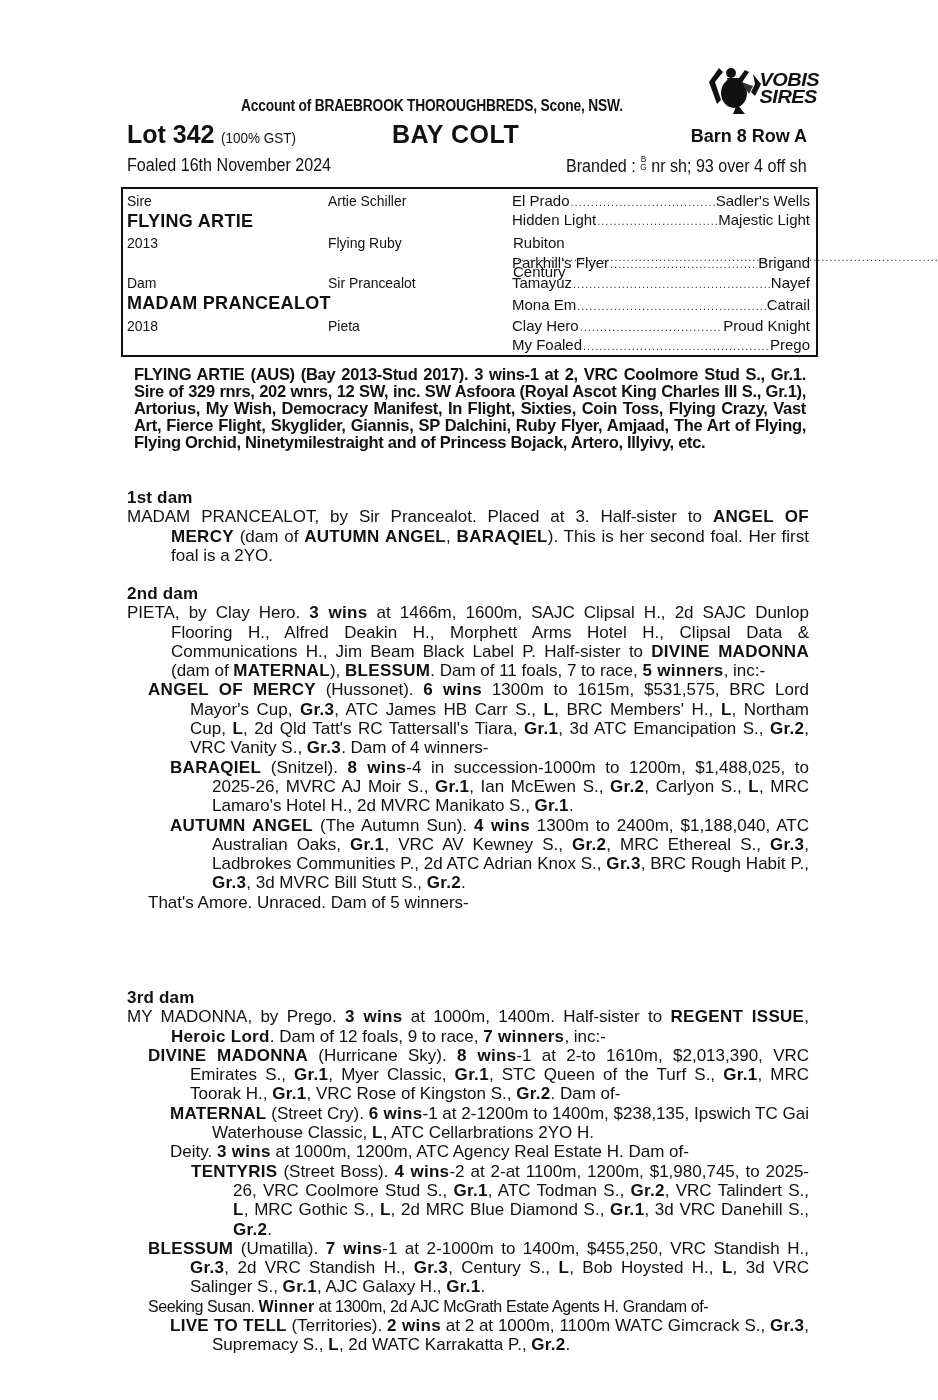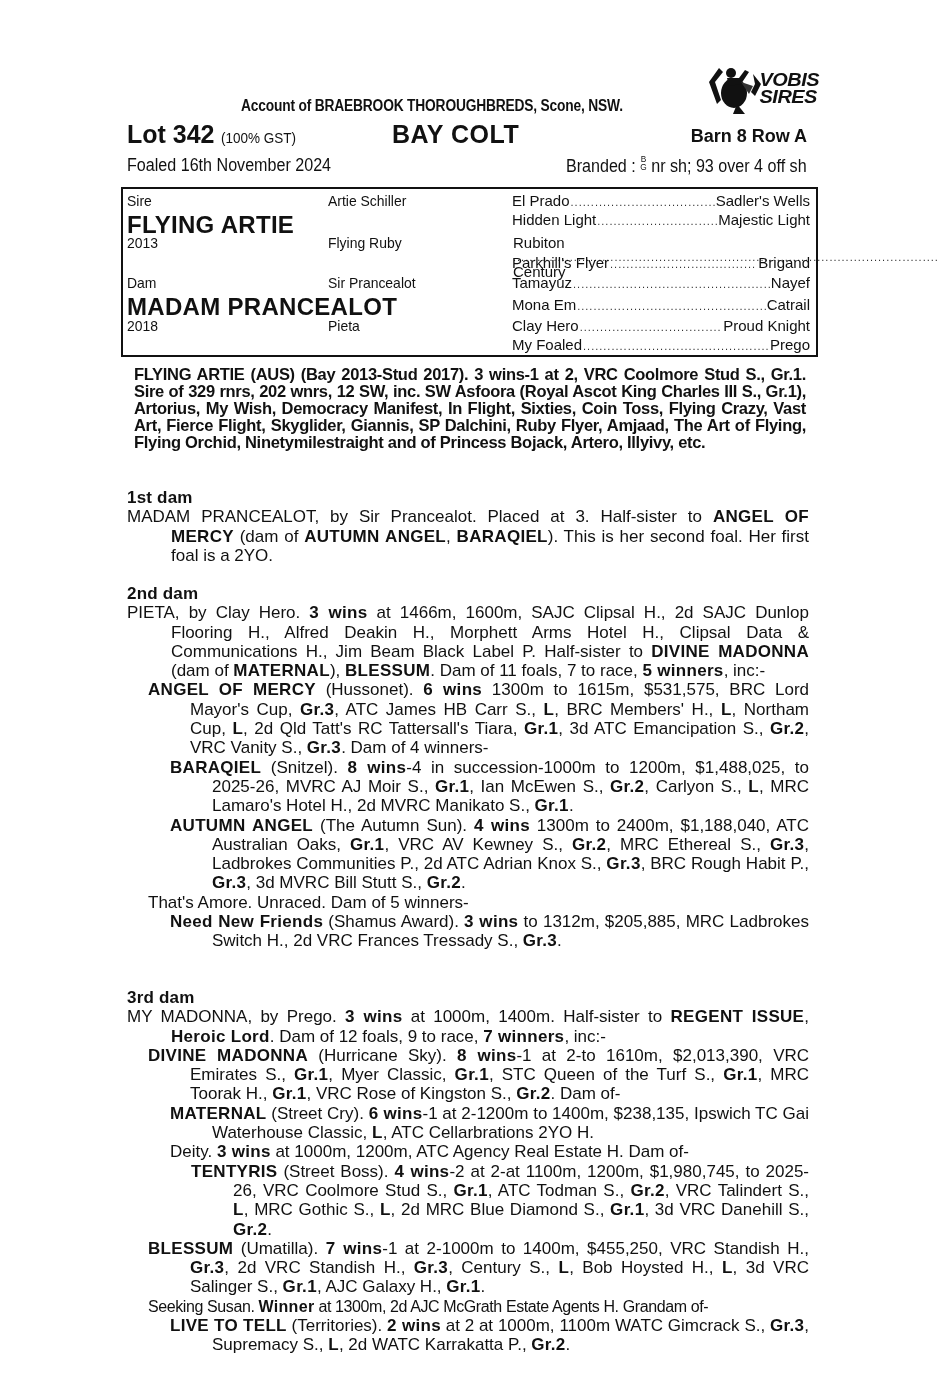--- a/index.html
+++ b/index.html
@@ -18,21 +18,21 @@
   .colt { position: absolute; left: 265px; top: 0; font-size: 25px; font-weight: bold; letter-spacing: 0.5px; white-space: nowrap; }
   .barn { position: absolute; right: 2px; top: 6px; font-size: 18px; font-weight: bold; white-space: nowrap; }
 
   .foaled-line { position: absolute; left: 127px; top: 155px; width: 682px; height: 22px; font-size: 17.5px; }
   .foaled { position: absolute; left: 0; top: 0; white-space: nowrap; transform: scaleX(0.92); transform-origin: left; }
   .branded { position: absolute; right: 2px; top: 0; white-space: nowrap; transform: scaleX(0.92); transform-origin: right; }
   .brand-mark { display: inline-block; font-size: 9px; line-height: 8px; vertical-align: 2px; text-align: center; }
 
   .pedigree { position: absolute; left: 121px; top: 187px; width: 697px; height: 170px; border: 2px solid #111; }
   .ped-cell { position: absolute; font-size: 15px; white-space: nowrap; transform: scaleX(0.93); transform-origin: left; }
-  .ped-big { font-weight: 900; font-size: 24px; letter-spacing: 0.3px; transform: none; text-align: right; }
+  .ped-big { font-weight: 900; font-size: 18px; letter-spacing: 0.3px; transform: none; text-align: right; }
   .ped-line { position: absolute; left: 389px; width: 298px; font-size: 15px; display: flex; align-items: baseline; white-space: nowrap; }
   .ped-line .dots { flex: 1; overflow: hidden; margin: 0 1px; letter-spacing: 1px; color: #333; font-size: 11px; }
   .ped-line .dots::before { content: "........................................................................................................................"; }
 
   .sire-desc { position: absolute; left: 134px; top: 366px; width: 672px; font-size: 16.5px; font-weight: 900; line-height: 17px; text-align: justify; letter-spacing: -0.3px; }
 
   .section { position: absolute; left: 127px; width: 682px; font-size: 17px; line-height: 19.3px; }
   .section h3 { font-size: 17px; font-weight: 900; margin-bottom: 0; letter-spacing: 0.2px; }
   .para { text-align: justify; }
   .hang0 { padding-left: 44px; text-indent: -44px; }
@@ -150,21 +150,20 @@
   <p class="para hang0"><span>PIETA, by Clay Hero. </span><span class="b">3 wins</span><span> at 1466m, 1600m, SAJC Clipsal H., 2d SAJC Dunlop Flooring H., Alfred Deakin H., Morphett Arms Hotel H., Clipsal Data &amp; Communications H., Jim Beam Black Label P. Half-sister to </span><span class="b">DIVINE MADONNA</span><span> (dam of </span><span class="b">MATERNAL</span><span>), </span><span class="b">BLESSUM</span><span>. Dam of 11 foals, 7 to race, </span><span class="b">5 winners</span><span>, inc:-</span></p>
 
   <p class="para lvl1"><span class="b">ANGEL OF MERCY</span><span> (Hussonet). </span><span class="b">6 wins</span><span> 1300m to 1615m, $531,575, BRC Lord Mayor's Cup, </span><span class="b">Gr.3</span><span>, ATC James HB Carr S., </span><span class="b">L</span><span>, BRC Members' H., </span><span class="b">L</span><span>, Northam Cup, </span><span class="b">L</span><span>, 2d Qld Tatt's RC Tattersall's Tiara, </span><span class="b">Gr.1</span><span>, 3d ATC Emancipation S., </span><span class="b">Gr.2</span><span>, VRC Vanity S., </span><span class="b">Gr.3</span><span>. Dam of 4 winners-</span></p>
 
   <p class="para lvl2"><span class="b">BARAQIEL</span><span> (Snitzel). </span><span class="b">8 wins</span><span>-4 in succession-1000m to 1200m, $1,488,025, to 2025-26, MVRC AJ Moir S., </span><span class="b">Gr.1</span><span>, Ian McEwen S., </span><span class="b">Gr.2</span><span>, Carlyon S., </span><span class="b">L</span><span>, MRC Lamaro's Hotel H., 2d MVRC Manikato S., </span><span class="b">Gr.1</span><span>.</span></p>
 
   <p class="para lvl2"><span class="b">AUTUMN ANGEL</span><span> (The Autumn Sun). </span><span class="b">4 wins</span><span> 1300m to 2400m, $1,188,040, ATC Australian Oaks, </span><span class="b">Gr.1</span><span>, VRC AV Kewney S., </span><span class="b">Gr.2</span><span>, MRC Ethereal S., </span><span class="b">Gr.3</span><span>, Ladbrokes Communities P., 2d ATC Adrian Knox S., </span><span class="b">Gr.3</span><span>, BRC Rough Habit P., </span><span class="b">Gr.3</span><span>, 3d MVRC Bill Stutt S., </span><span class="b">Gr.2</span><span>.</span></p>
 
   <p class="para lvl1p">That's Amore. Unraced. Dam of 5 winners-</p>
 
-  <p class="para lvl2"><span class="b">Need New Friends</span><span> (Shamus Award). </span><span class="b">3 wins</span><span> to 1312m, $205,885, MRC Ladbrokes Switch H., 2d VRC Frances Tressady S., </span><span class="b">Gr.3</span><span>.</span></p>
 </div>
 
 <div class="section" style="top:988px;">
   <h3>3rd dam</h3>
   <p class="para hang0"><span>MY MADONNA, by Prego. </span><span class="b">3 wins</span><span> at 1000m, 1400m. Half-sister to </span><span class="b">REGENT ISSUE</span><span>, </span><span class="b">Heroic Lord</span><span>. Dam of 12 foals, 9 to race, </span><span class="b">7 winners</span><span>, inc:-</span></p>
 
   <p class="para lvl1"><span class="b">DIVINE MADONNA</span><span> (Hurricane Sky). </span><span class="b">8 wins</span><span>-1 at 2-to 1610m, $2,013,390, VRC Emirates S., </span><span class="b">Gr.1</span><span>, Myer Classic, </span><span class="b">Gr.1</span><span>, STC Queen of the Turf S., </span><span class="b">Gr.1</span><span>, MRC Toorak H., </span><span class="b">Gr.1</span><span>, VRC Rose of Kingston S., </span><span class="b">Gr.2</span><span>. Dam of-</span></p>
 
   <p class="para lvl2"><span class="b">MATERNAL</span><span> (Street Cry). </span><span class="b">6 wins</span><span>-1 at 2-1200m to 1400m, $238,135, Ipswich TC Gai Waterhouse Classic, </span><span class="b">L</span><span>, ATC Cellarbrations 2YO H.</span></p>
 

